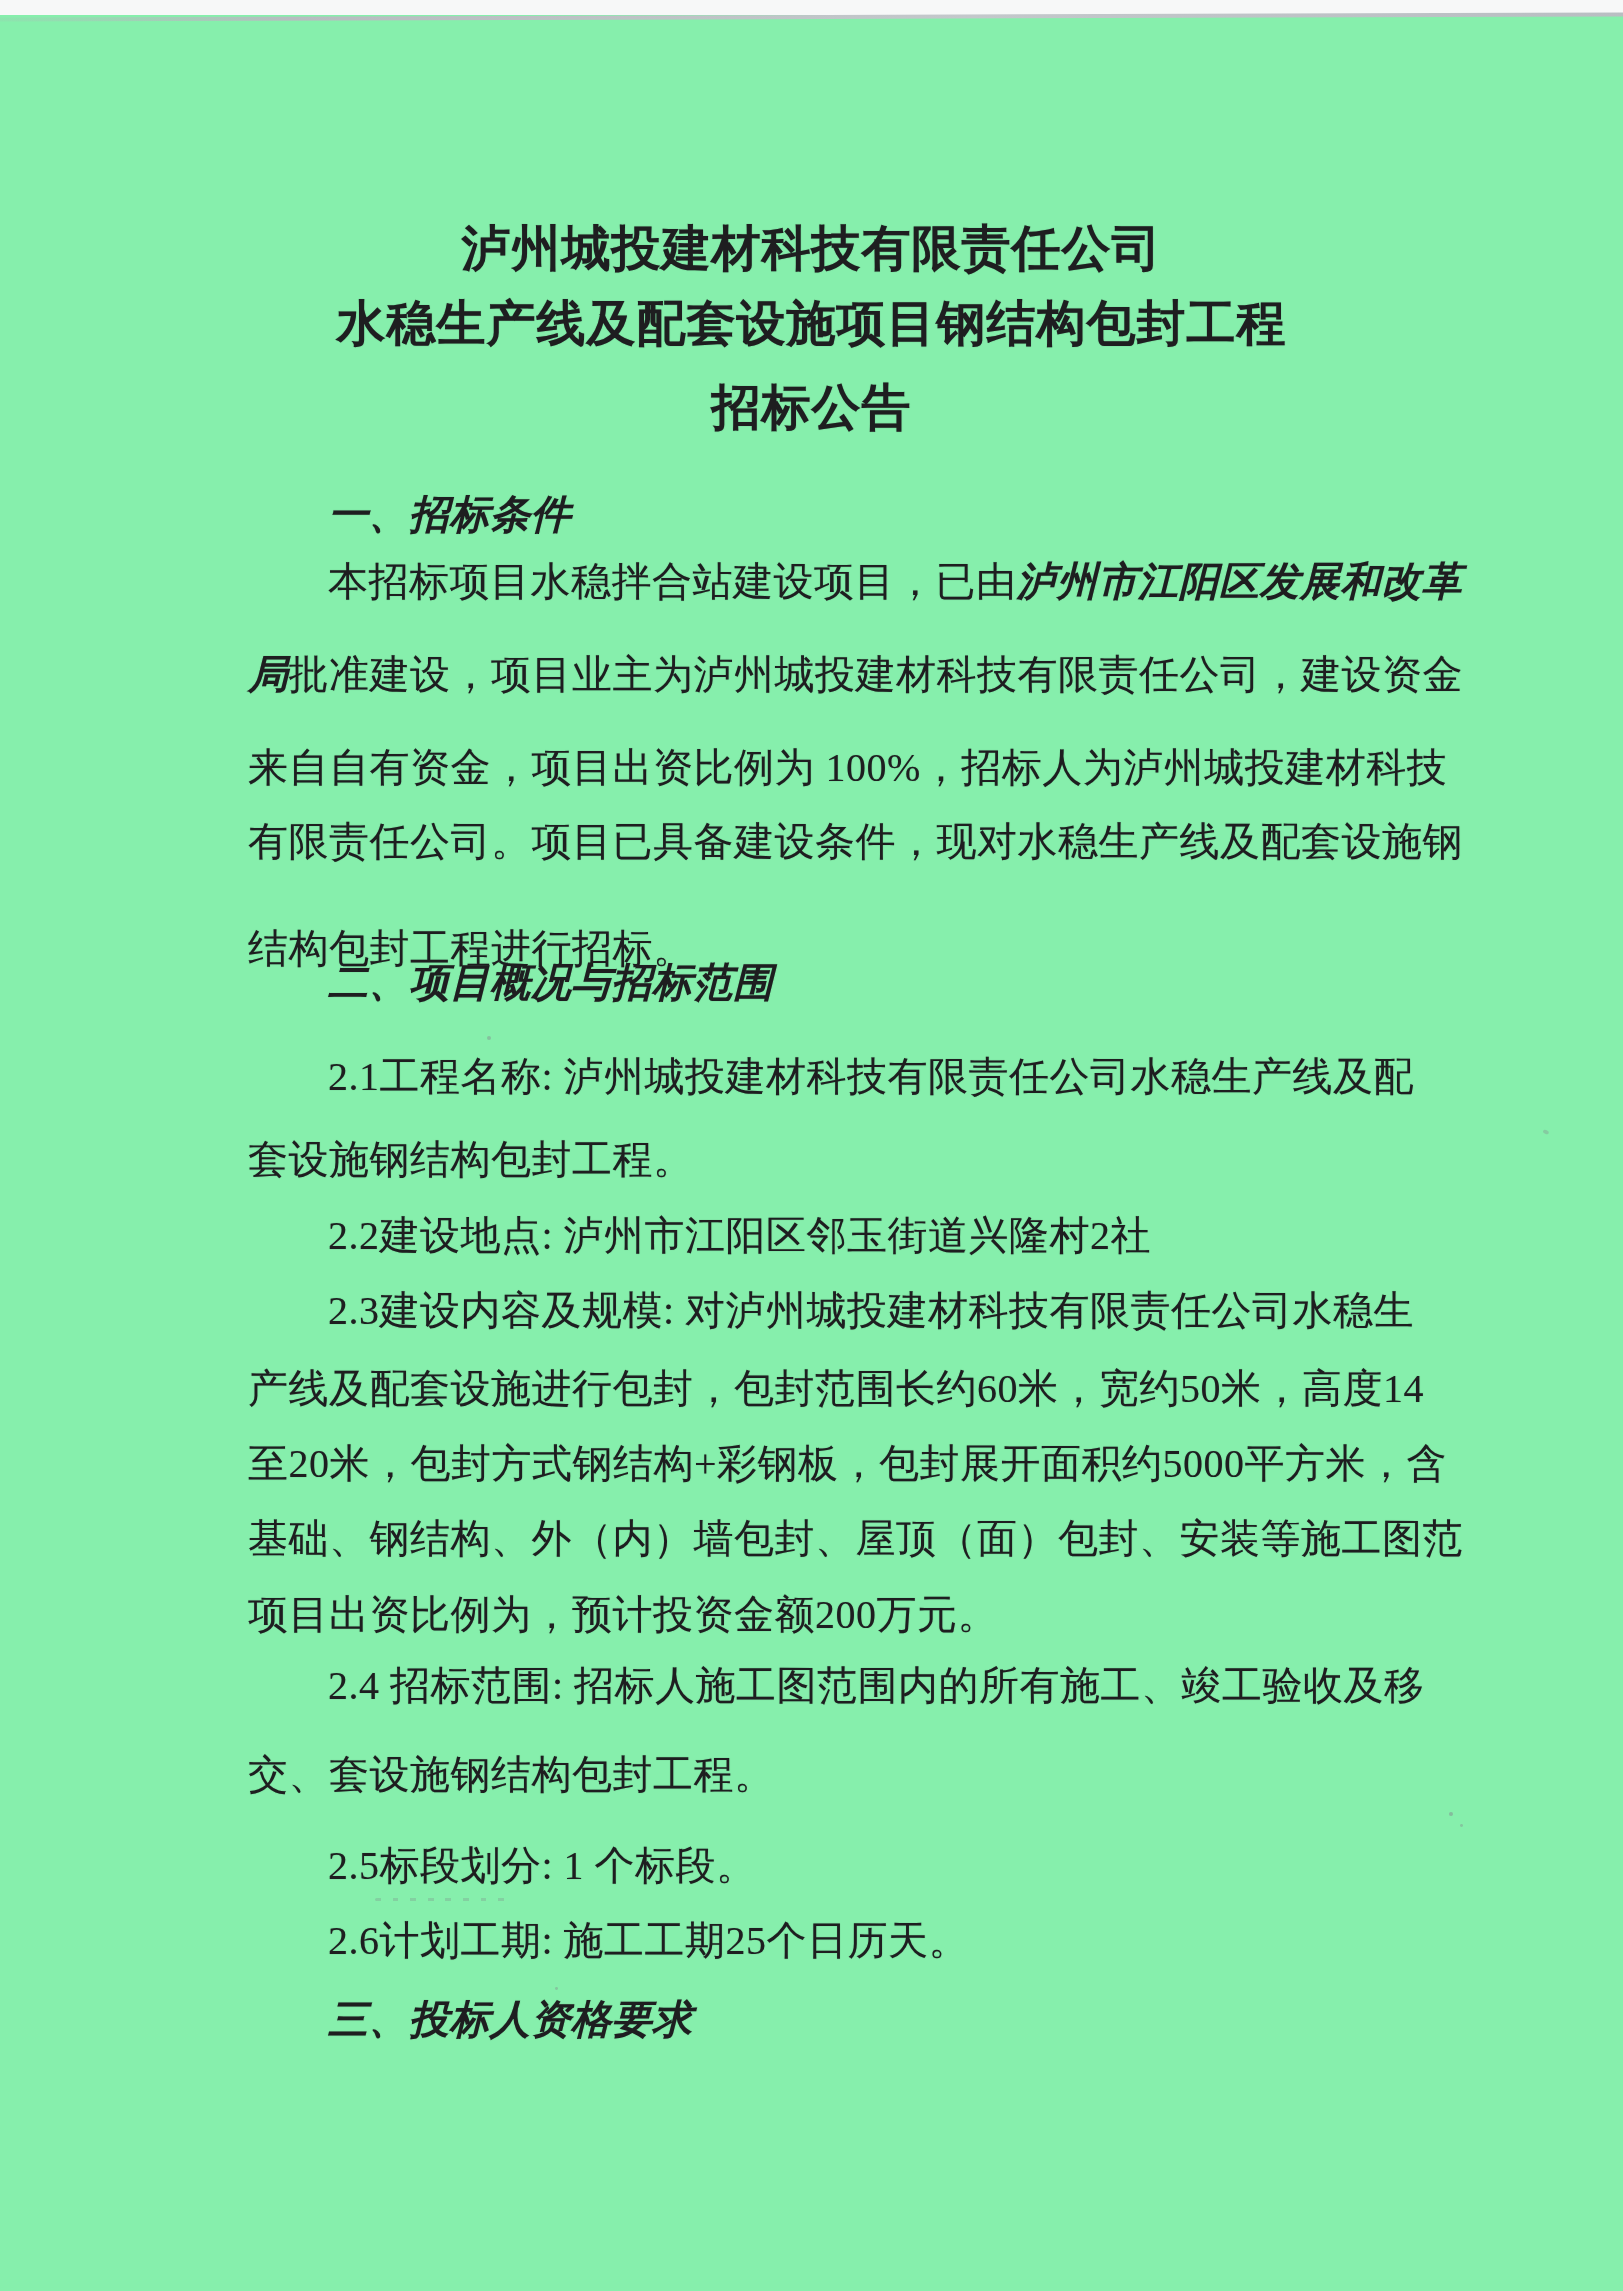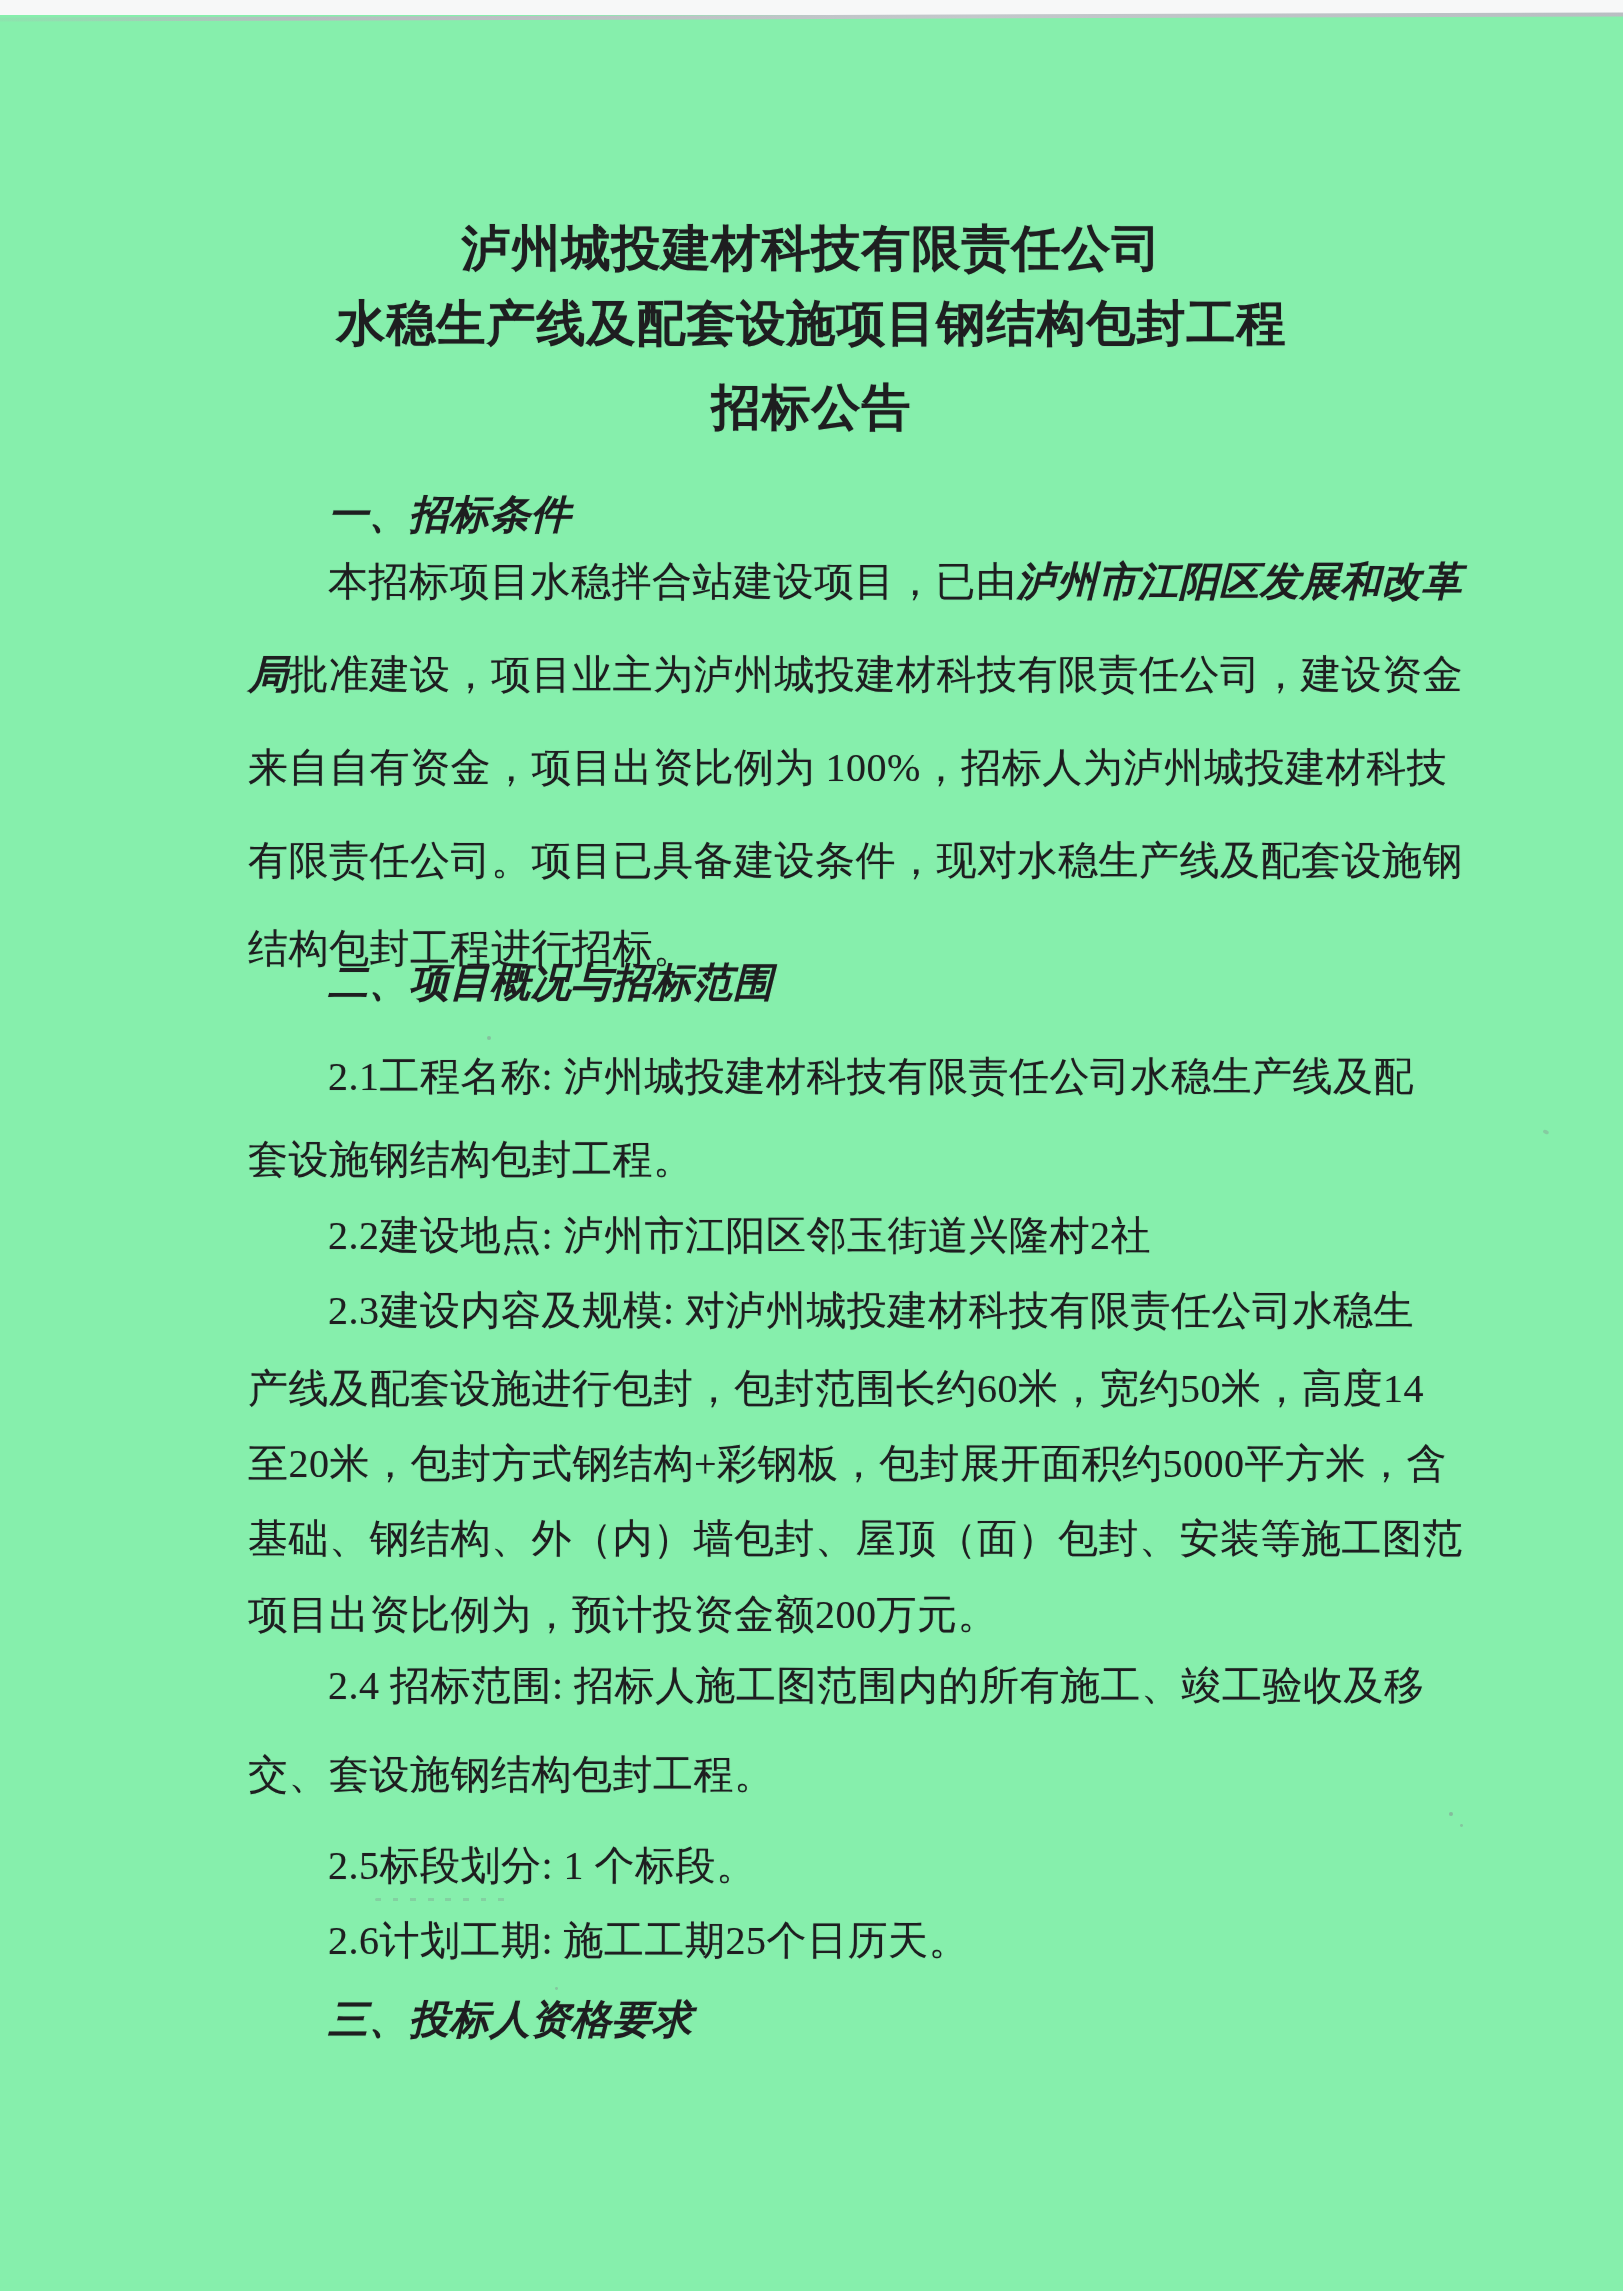--- a/index.html
+++ b/index.html
@@ -55,21 +55,21 @@
 
   <div class="title-line" style="top:218px;">泸州城投建材科技有限责任公司</div>
   <div class="title-line" style="top:377px;">招标公告</div>
   <div class="title-line" style="top:293px;">水稳生产线及配套设施项目钢结构包封工程</div>
 
   <div id="body-text">
       <div class="text-line indent heading" style="top: 489px;"><span class="seg-bold">一、招标条件</span></div>
       <div class="text-line indent" style="top: 556px;"><span class="seg">本招标项目水稳拌合站建设项目，已由</span><span class="seg-bold">泸州市江阳区发展和改革</span></div>
       <div class="text-line" style="top: 649px;"><span class="seg-bold">局</span><span class="seg">批准建设，项目业主为泸州城投建材科技有限责任公司，建设资金</span></div>
       <div class="text-line" style="top: 742px;"><span class="seg">来自自有资金，项目出资比例为 100%，招标人为泸州城投建材科技</span></div>
-      <div class="text-line" style="top: 835px;"><span class="seg">有限责任公司。项目已具备建设条件，现对水稳生产线及配套设施钢</span></div>
+      <div class="text-line" style="top: 816px;"><span class="seg">有限责任公司。项目已具备建设条件，现对水稳生产线及配套设施钢</span></div>
       <div class="text-line" style="top: 923px;"><span class="seg">结构包封工程进行招标。</span></div>
       <div class="text-line indent heading" style="top: 957px;"><span class="seg-bold">二、项目概况与招标范围</span></div>
       <div class="text-line indent" style="top: 1051px;"><span class="seg">2.1工程名称: 泸州城投建材科技有限责任公司水稳生产线及配</span></div>
       <div class="text-line" style="top: 1134px;"><span class="seg">套设施钢结构包封工程。</span></div>
       <div class="text-line indent" style="top: 1210px;"><span class="seg">2.2建设地点: 泸州市江阳区邻玉街道兴隆村2社</span></div>
       <div class="text-line indent" style="top: 1285px;"><span class="seg">2.3建设内容及规模: 对泸州城投建材科技有限责任公司水稳生</span></div>
       <div class="text-line" style="top: 1363px;"><span class="seg">产线及配套设施进行包封，包封范围长约60米，宽约50米，高度14</span></div>
       <div class="text-line" style="top: 1438px;"><span class="seg">至20米，包封方式钢结构+彩钢板，包封展开面积约5000平方米，含</span></div>
       <div class="text-line" style="top: 1513px;"><span class="seg">基础、钢结构、外（内）墙包封、屋顶（面）包封、安装等施工图范</span></div>
       <div class="text-line" style="top: 1589px;"><span class="seg">项目出资比例为，预计投资金额200万元。</span></div>

